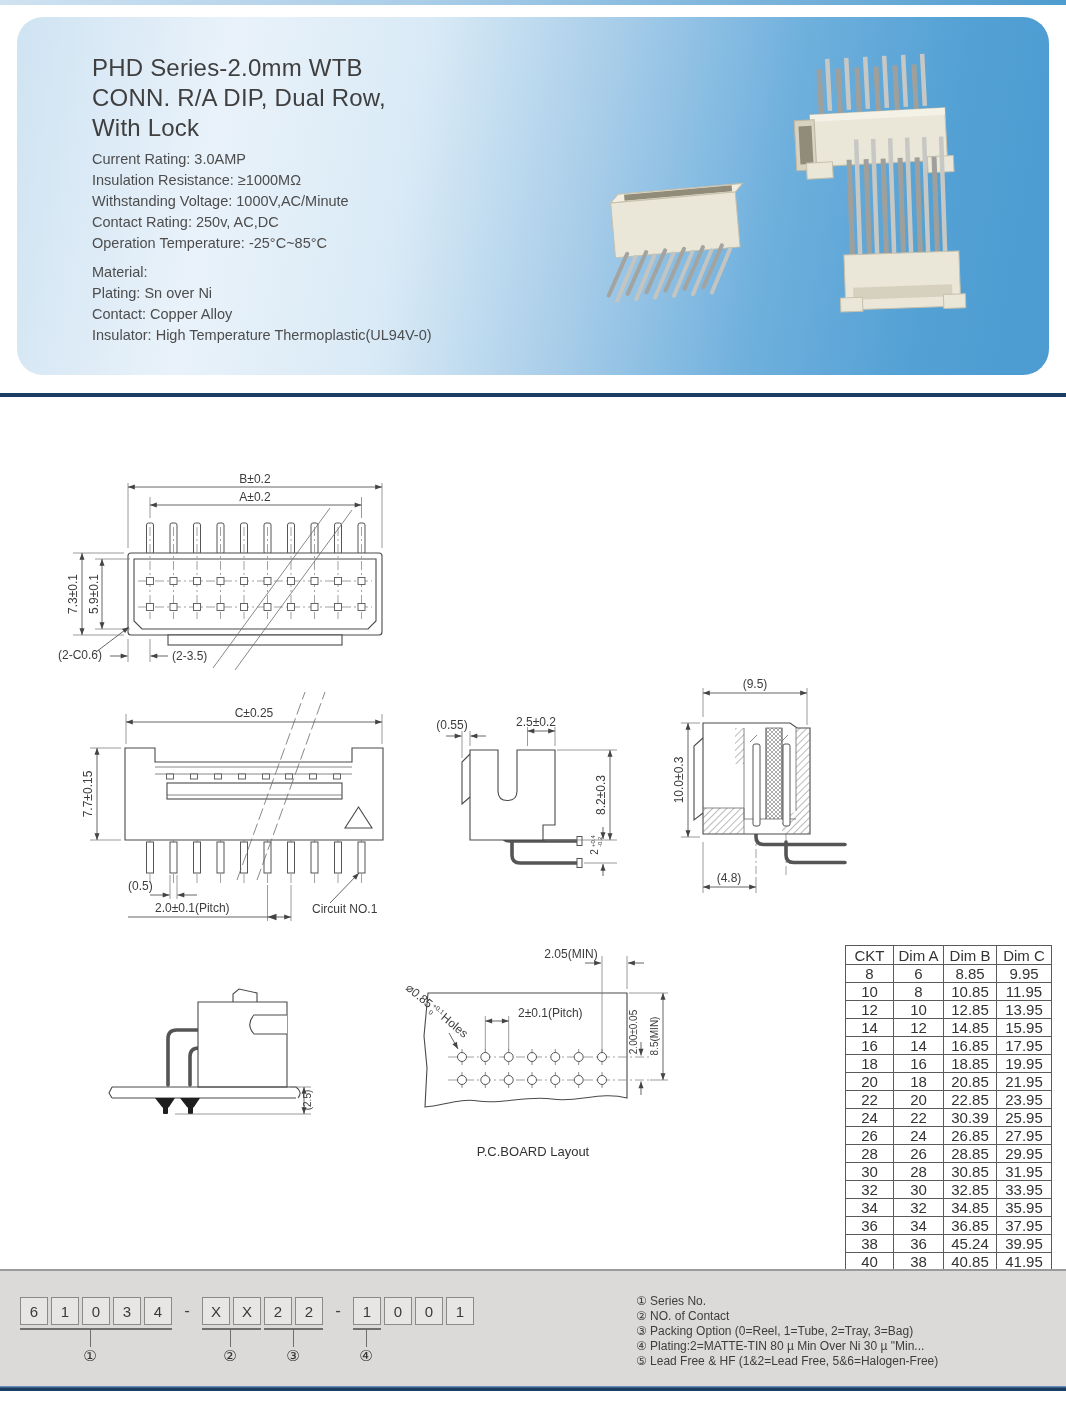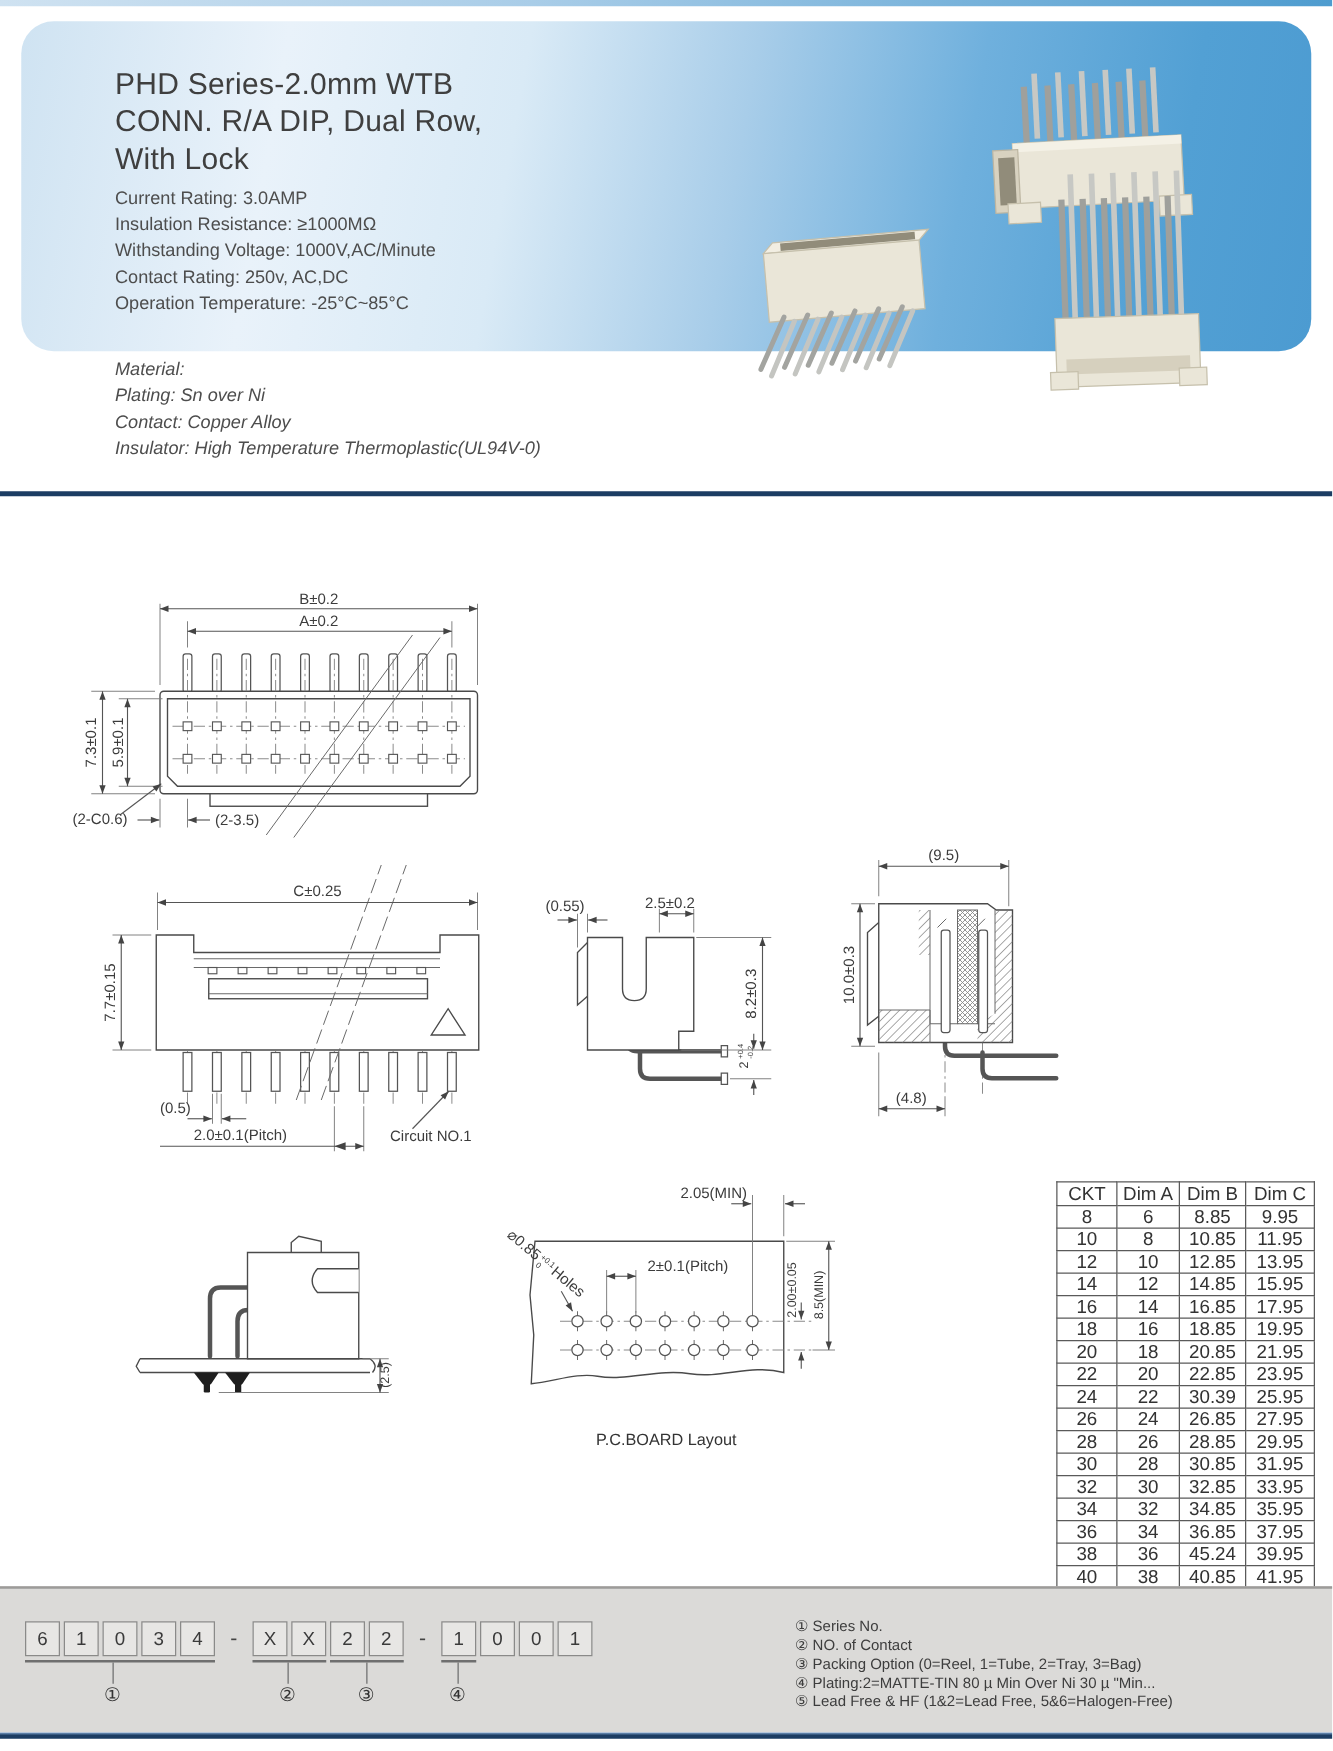--- a/index.html
+++ b/index.html
@@ -1,26 +1,26 @@
 <!DOCTYPE html>
 <html><head>
 <meta charset="utf-8">
 <style>
   html,body{margin:0;padding:0;background:#fff;}
   .page{position:relative;width:1066px;height:1401px;background:#ffffff;overflow:hidden;
         font-family:"Liberation Sans","DejaVu Sans",sans-serif;}
   .top-strip{position:absolute;left:0;top:0;width:100%;height:5px;
         background:linear-gradient(90deg,#cfe2f1 0%,#a9cde8 40%,#4e9ccf 100%);}
-  .header-panel{position:absolute;left:17px;top:17px;width:1032px;height:264px;border-radius:26px;
+  .header-panel{position:absolute;left:17px;top:17px;width:1032px;height:358px;border-radius:26px;
         background:linear-gradient(100deg,#cfe3f2 0%,#e9f2fa 20%,#d9eaf6 38%,#a8cde9 55%,#6fb0dd 72%,#52a0d4 88%,#4c9bd1 100%);}
   .header-text{position:absolute;left:75px;top:36px;width:480px;}
   .page-title{font-size:24px;line-height:30px;color:#3f3f3f;white-space:pre-line;letter-spacing:.2px;}
   .specs{margin-top:6px;font-size:14.5px;line-height:21px;color:#4d4d4d;}
   .specs div{height:21px;}
-  .material{margin-top:32px;font-size:14.5px;line-height:21px;color:#4d4d4d;font-style:italic;}
+  .material{margin-top:8px;font-size:14.5px;line-height:21px;color:#4d4d4d;}
   .material div{height:21px;}
   .photo{position:absolute;left:575px;top:28px;width:460px;height:332px;}
   .divider{position:absolute;left:0;top:393px;width:100%;height:4px;background:#1c3d63;}
   .drawings-wrap{position:absolute;left:0;top:396px;width:1066px;height:875px;}
 
   
   .ol{fill:#fff;stroke:#4a4a4a;stroke-width:1.1;}
   .ln{fill:none;stroke:#4a4a4a;stroke-width:1.1;}
   .thin{fill:none;stroke:#6a6a6a;stroke-width:0.8;}
   .cl{fill:none;stroke:#7a7a7a;stroke-width:0.7;stroke-dasharray:9 3 2 3;}

